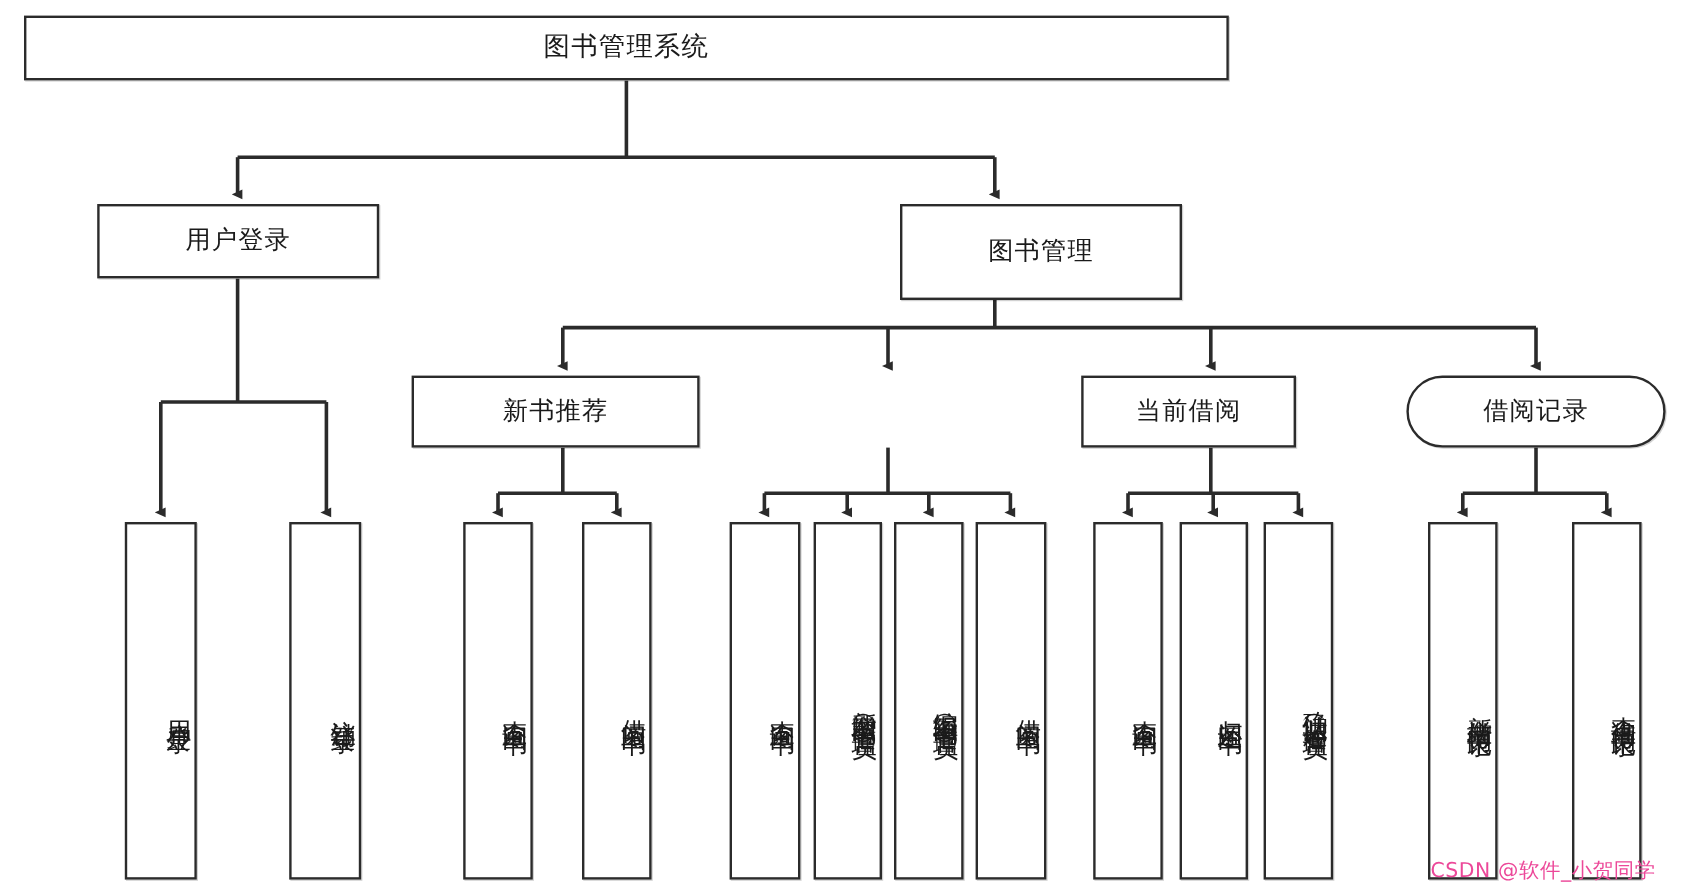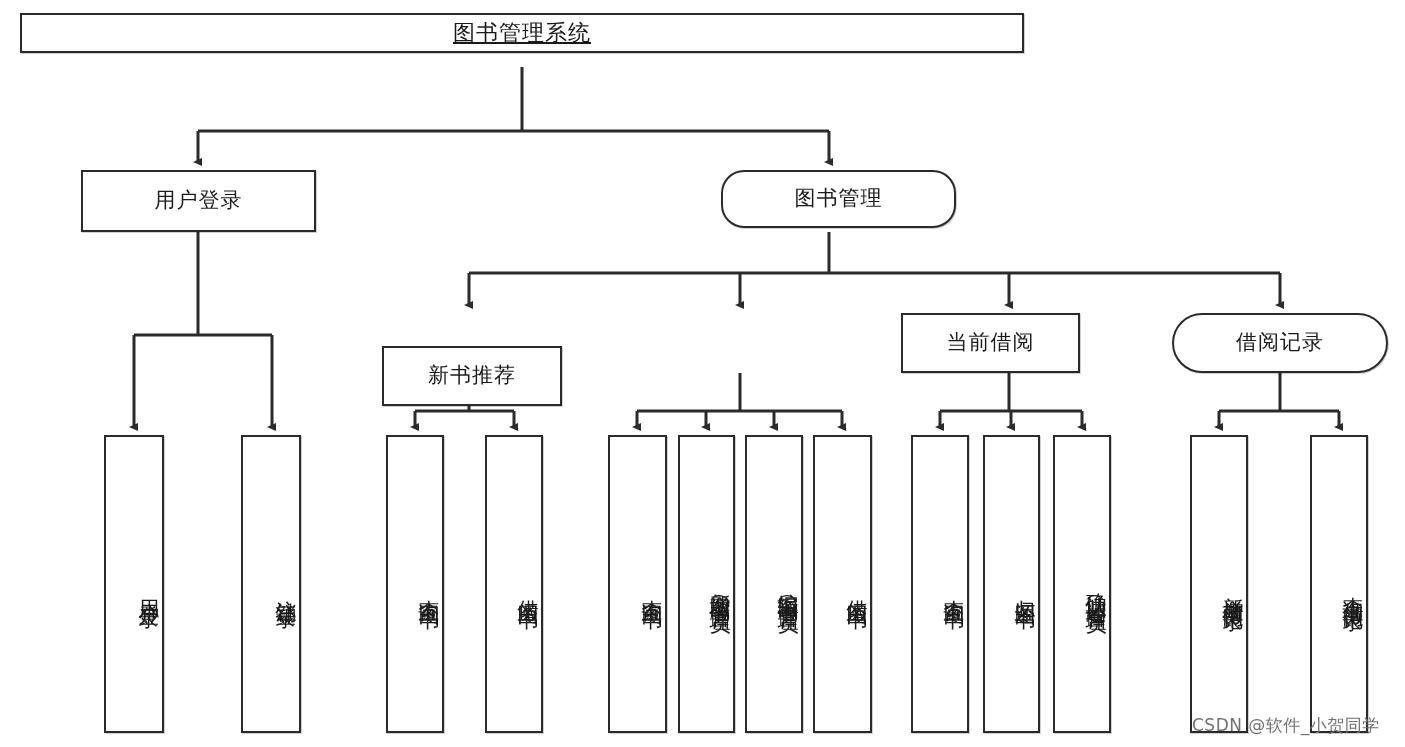--- a/index.html
+++ b/index.html
@@ -47,21 +47,21 @@
     line-height: 1.25;
     padding-top: 10px;
     align-items: flex-start;
     justify-content: center;
   }
   .node.root {
     font-size: 22px;
   }
   .watermark {
     position: absolute;
-    color: #737373;
+    color: #ec4899;
     font-size: 17px;
     white-space: nowrap;
     letter-spacing: 0.5px;
     text-align: right;
   }
 </style>
 </head>
 <body>
 
 <div id="canvas">
@@ -109,27 +109,27 @@
       <path d="M1011,411 L1011,427" marker-end="url(#arrow)"></path>
       <path d="M1082,411 L1082,427" marker-end="url(#arrow)"></path>
 
       <path d="M1280,373 L1280,411"></path>
       <path d="M1219,411 L1339,411"></path>
       <path d="M1219,411 L1219,427" marker-end="url(#arrow)"></path>
       <path d="M1339,411 L1339,427" marker-end="url(#arrow)"></path>
     </g>
   </svg>
 
-  <div class="node horiz root" style="left:20px;top:13px;width:1004px;height:40px;text-decoration:underline;">图书管理系统</div>
+  <div class="node horiz root" style="left:20px;top:13px;width:1004px;height:54px;">图书管理系统</div>
 
   <div class="node horiz" style="left:81px;top:170px;width:235px;height:62px;">用户登录</div>
 
-  <div class="node horiz" style="left:721px;top:170px;width:235px;height:58px;border-radius:23px;">图书管理</div>
+  <div class="node horiz" style="left:750px;top:170px;width:235px;height:80px;">图书管理</div>
 
-  <div class="node horiz" style="left:382px;top:313px;width:180px;height:60px;margin-top:33px;">新书推荐</div>
+  <div class="node horiz" style="left:343px;top:313px;width:240px;height:60px;">新书推荐</div>
 
 
   <div class="node horiz" style="left:901px;top:313px;width:179px;height:60px;">当前借阅</div>
 
   <div class="node horiz" style="left:1172px;top:313px;width:216px;height:60px;border-radius:30px;">借阅记录</div>
 
   <div class="node vert" style="left:104px;top:435px;width:60px;height:298px;">用户登录</div>
 
   <div class="node vert" style="left:241px;top:435px;width:60px;height:298px;">注销登录</div>
 

